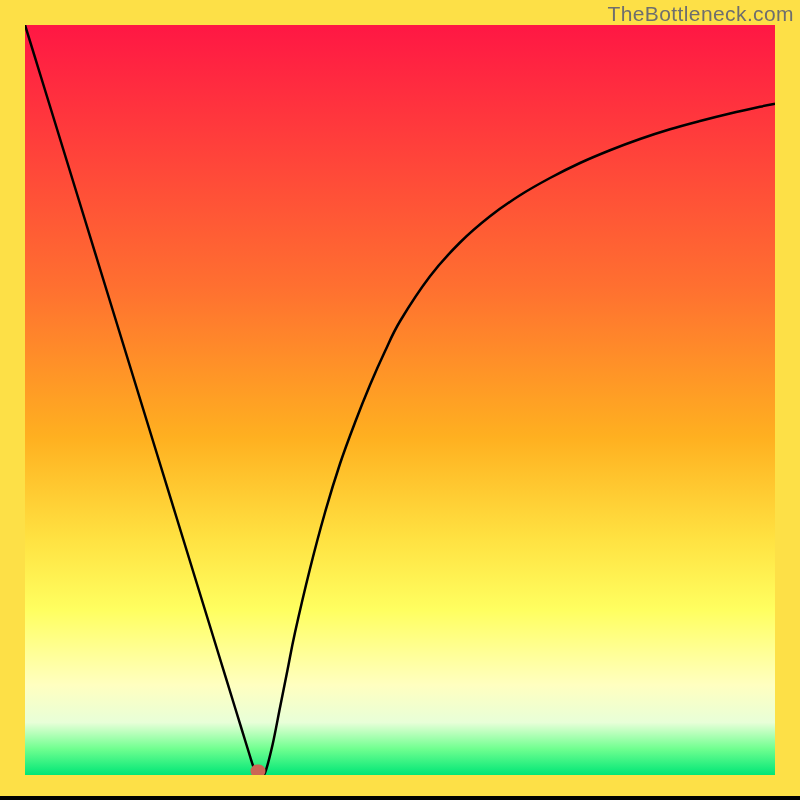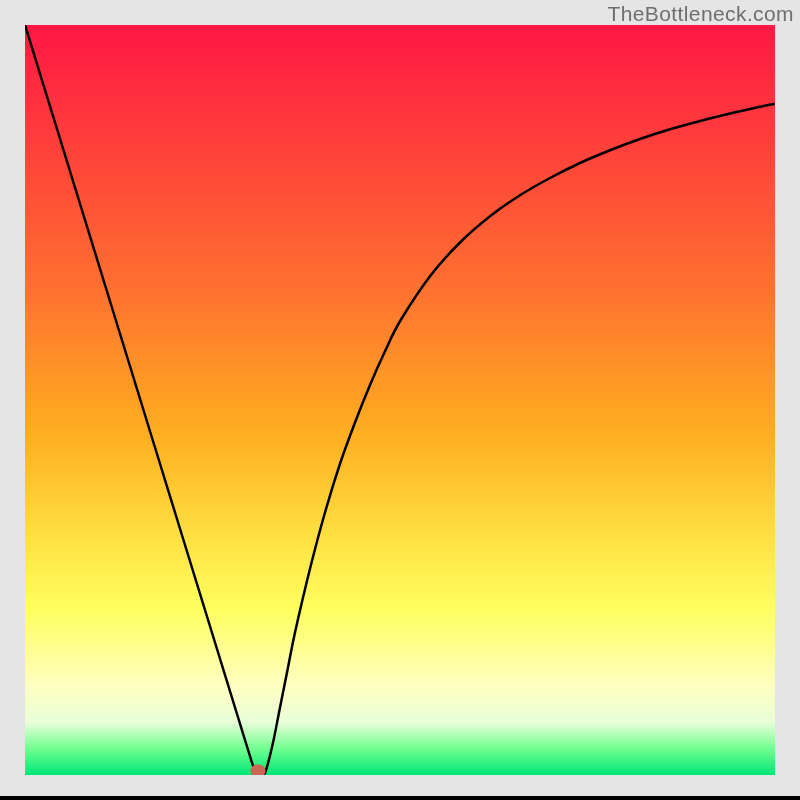--- a/index.html
+++ b/index.html
@@ -8,21 +8,21 @@
     width: 800px;
     height: 800px;
     overflow: hidden;
     background: #000;
     font-family: Arial, Helvetica, sans-serif;
   }
   .chart-container {
     position: relative;
     width: 800px;
     height: 796px;
-    background: #e5e5e5;
+    background: #fde047;
   }
   .plot-area {
     position: absolute;
     left: 25px;
     top: 25px;
     width: 750px;
     height: 750px;
     overflow: hidden;
   }
   .gradient-bg {

